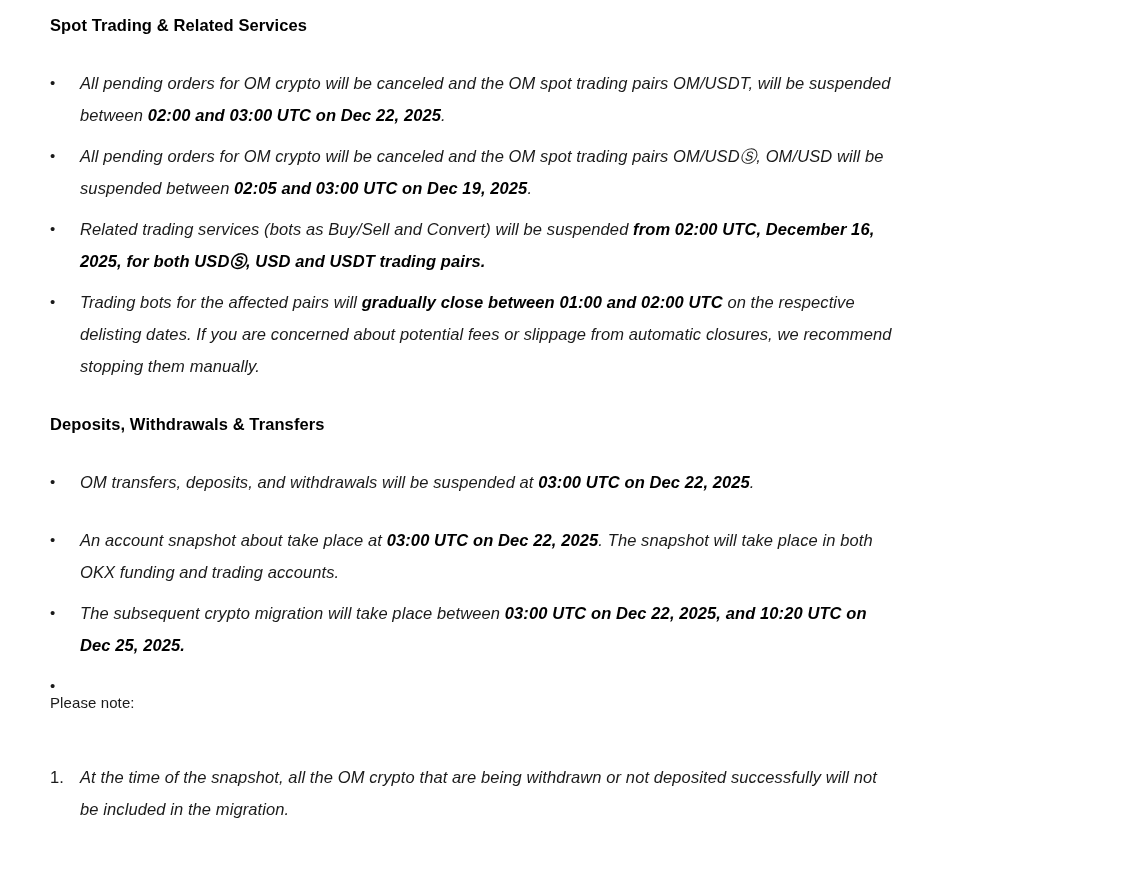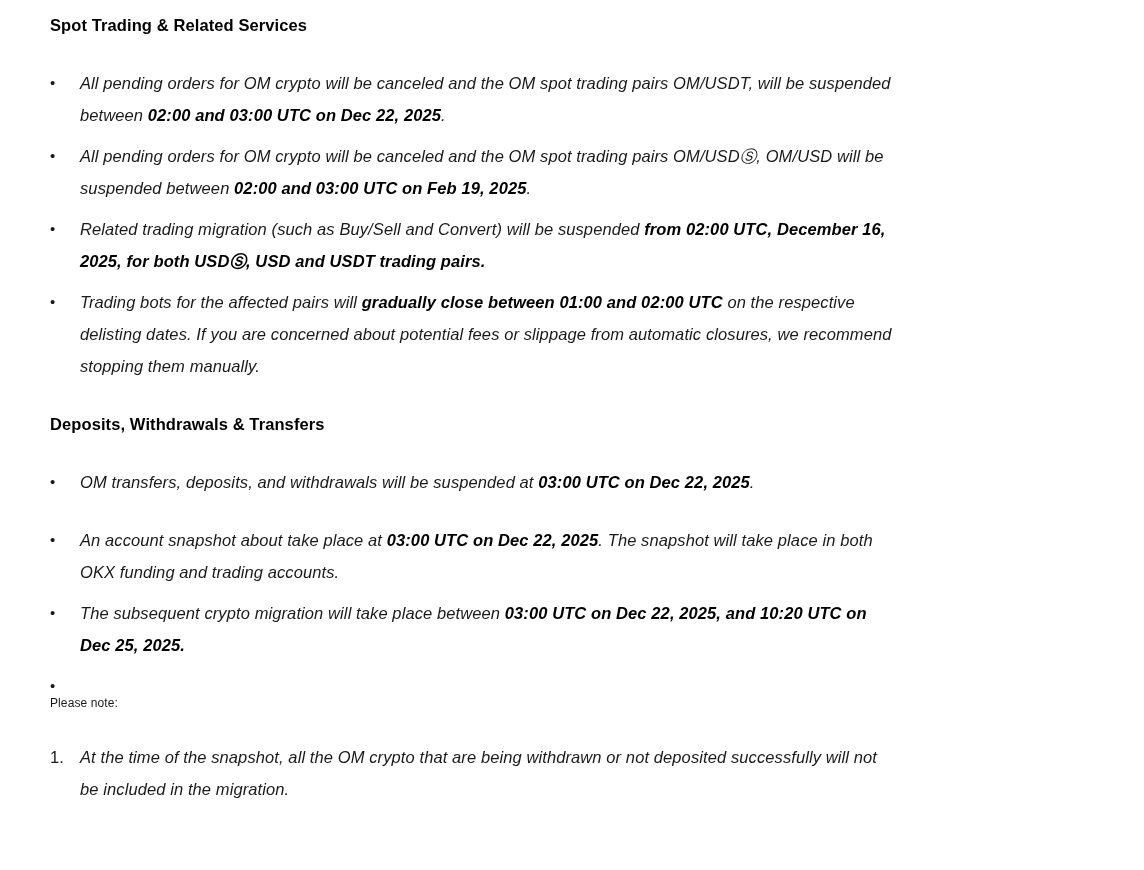--- a/index.html
+++ b/index.html
@@ -43,38 +43,38 @@
   .doc-list .marker {
     position: absolute;
     left: 0;
     top: 0;
     color: #1a1a1a;
   }
   ul.doc-list .marker { font-size: 15px; }
   .seg { color: #1a1a1a; font-weight: 400; font-style: italic; }
   .seg.bold { color: #000000; font-weight: 700; }
   p.note-label {
-    font-size: 12px;
+    font-size: 15px;
     line-height: 32px;
     color: #1a1a1a;
     letter-spacing: 0.1px;
-    margin: 0 0 22px 0;
+    margin: 0 0 42px 0;
   }
 </style>
 </head>
 <body>
 
 <main class="page">
 
   <section class="doc-section">
     <h3 class="section-heading">Spot Trading &amp; Related Services</h3>
     <ul class="doc-list">
         <li class="list-item"><span class="marker">•</span><span class="item-text"><span class="seg">All pending orders for OM crypto will be canceled and the OM spot trading pairs OM/USDT, will be suspended between </span><span class="seg bold">02:00 and 03:00 UTC on Dec 22, 2025</span><span class="seg">.</span></span></li>
-        <li class="list-item"><span class="marker">•</span><span class="item-text"><span class="seg">All pending orders for OM crypto will be canceled and the OM spot trading pairs OM/USDⓈ, OM/USD will be suspended between </span><span class="seg bold">02:00 and 03:00 UTC on Feb 19, 2025</span><span class="seg">.</span></span></li>
-        <li class="list-item"><span class="marker">•</span><span class="item-text"><span class="seg">Related trading migration (such as Buy/Sell and Convert) will be suspended </span><span class="seg bold">from 02:00 UTC, December 16, 2025, for both USDⓈ, USD and USDT trading pairs.</span></span></li>
+        <li class="list-item"><span class="marker">•</span><span class="item-text"><span class="seg">All pending orders for OM crypto will be canceled and the OM spot trading pairs OM/USDⓈ, OM/USD will be suspended between </span><span class="seg bold">02:05 and 03:00 UTC on Dec 19, 2025</span><span class="seg">.</span></span></li>
+        <li class="list-item"><span class="marker">•</span><span class="item-text"><span class="seg">Related trading services (bots as Buy/Sell and Convert) will be suspended </span><span class="seg bold">from 02:00 UTC, December 16, 2025, for both USDⓈ, USD and USDT trading pairs.</span></span></li>
         <li class="list-item"><span class="marker">•</span><span class="item-text"><span class="seg">Trading bots for the affected pairs will </span><span class="seg bold">gradually close between 01:00 and 02:00 UTC</span><span class="seg"> on the respective delisting dates. If you are concerned about potential fees or slippage from automatic closures, we recommend stopping them manually.</span></span></li>
       </ul>
   </section>
 
   <section class="doc-section">
     <h3 class="section-heading">Deposits, Withdrawals &amp; Transfers</h3>
     <ul class="doc-list">
         <li class="list-item"><span class="marker">•</span><span class="item-text"><span class="seg">OM transfers, deposits, and withdrawals will be suspended at </span><span class="seg bold">03:00 UTC on Dec 22, 2025</span><span class="seg">.</span></span></li>
       </ul>
   </section>

